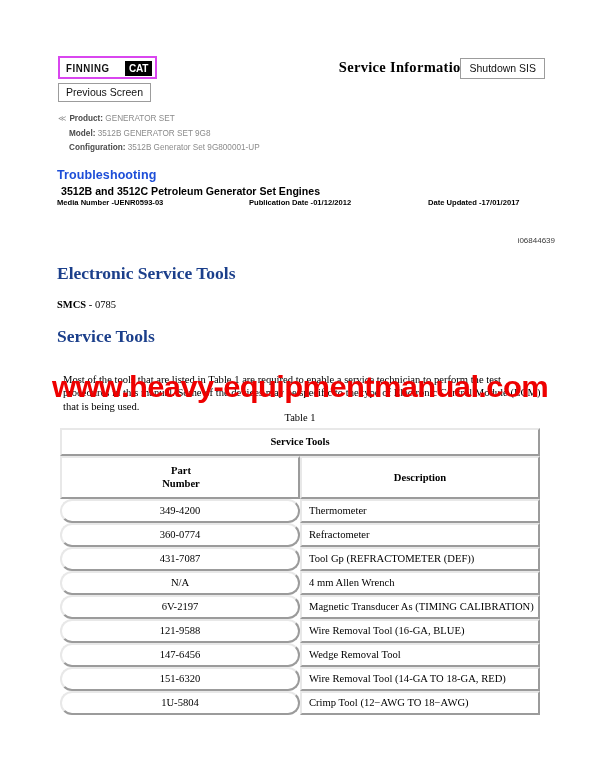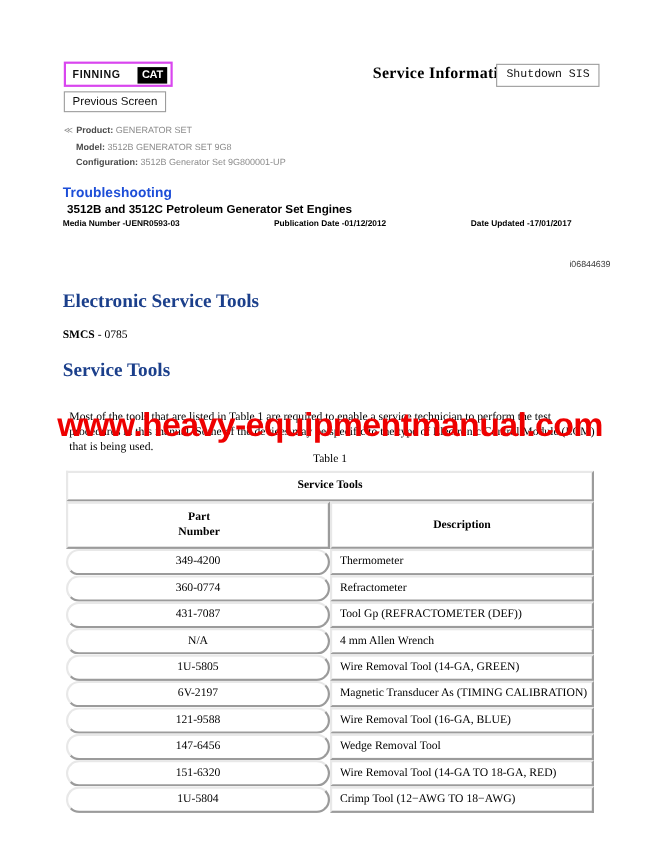--- a/index.html
+++ b/index.html
@@ -83,21 +83,21 @@
     font-weight: bold;
     font-size: 14.5px;
     letter-spacing: 0.3px;
     color: #000;
   }
   .shutdown-sis {
     position: absolute;
     right: 55px; top: 6px;
     border: 1px solid #9c9c9c;
     background: #fff;
-    font-family: Liberation Mono, monospace;
+    font-family: Liberation Sans, sans-serif;
     font-size: 10.5px;
     color: #111;
     padding: 3px 8px 4px 8px;
     line-height: 12px;
     cursor: pointer;
   }
 
   
   .crumbs {
     position: absolute;
@@ -357,24 +357,20 @@
           </tr>
           <tr>
             <td class="cell-part">431-7087</td>
             <td class="cell-desc">Tool Gp (REFRACTOMETER (DEF))</td>
           </tr>
           <tr>
             <td class="cell-part">N/A</td>
             <td class="cell-desc">4 mm Allen Wrench</td>
           </tr>
           <tr>
-            <td class="cell-part">1U-5805</td>
-            <td class="cell-desc">Wire Removal Tool (14-GA, GREEN)</td>
-          </tr>
-          <tr>
             <td class="cell-part">6V-2197</td>
             <td class="cell-desc">Magnetic Transducer As (TIMING CALIBRATION)</td>
           </tr>
           <tr>
             <td class="cell-part">121-9588</td>
             <td class="cell-desc">Wire Removal Tool (16-GA, BLUE)</td>
           </tr>
           <tr>
             <td class="cell-part">147-6456</td>
             <td class="cell-desc">Wedge Removal Tool</td>

